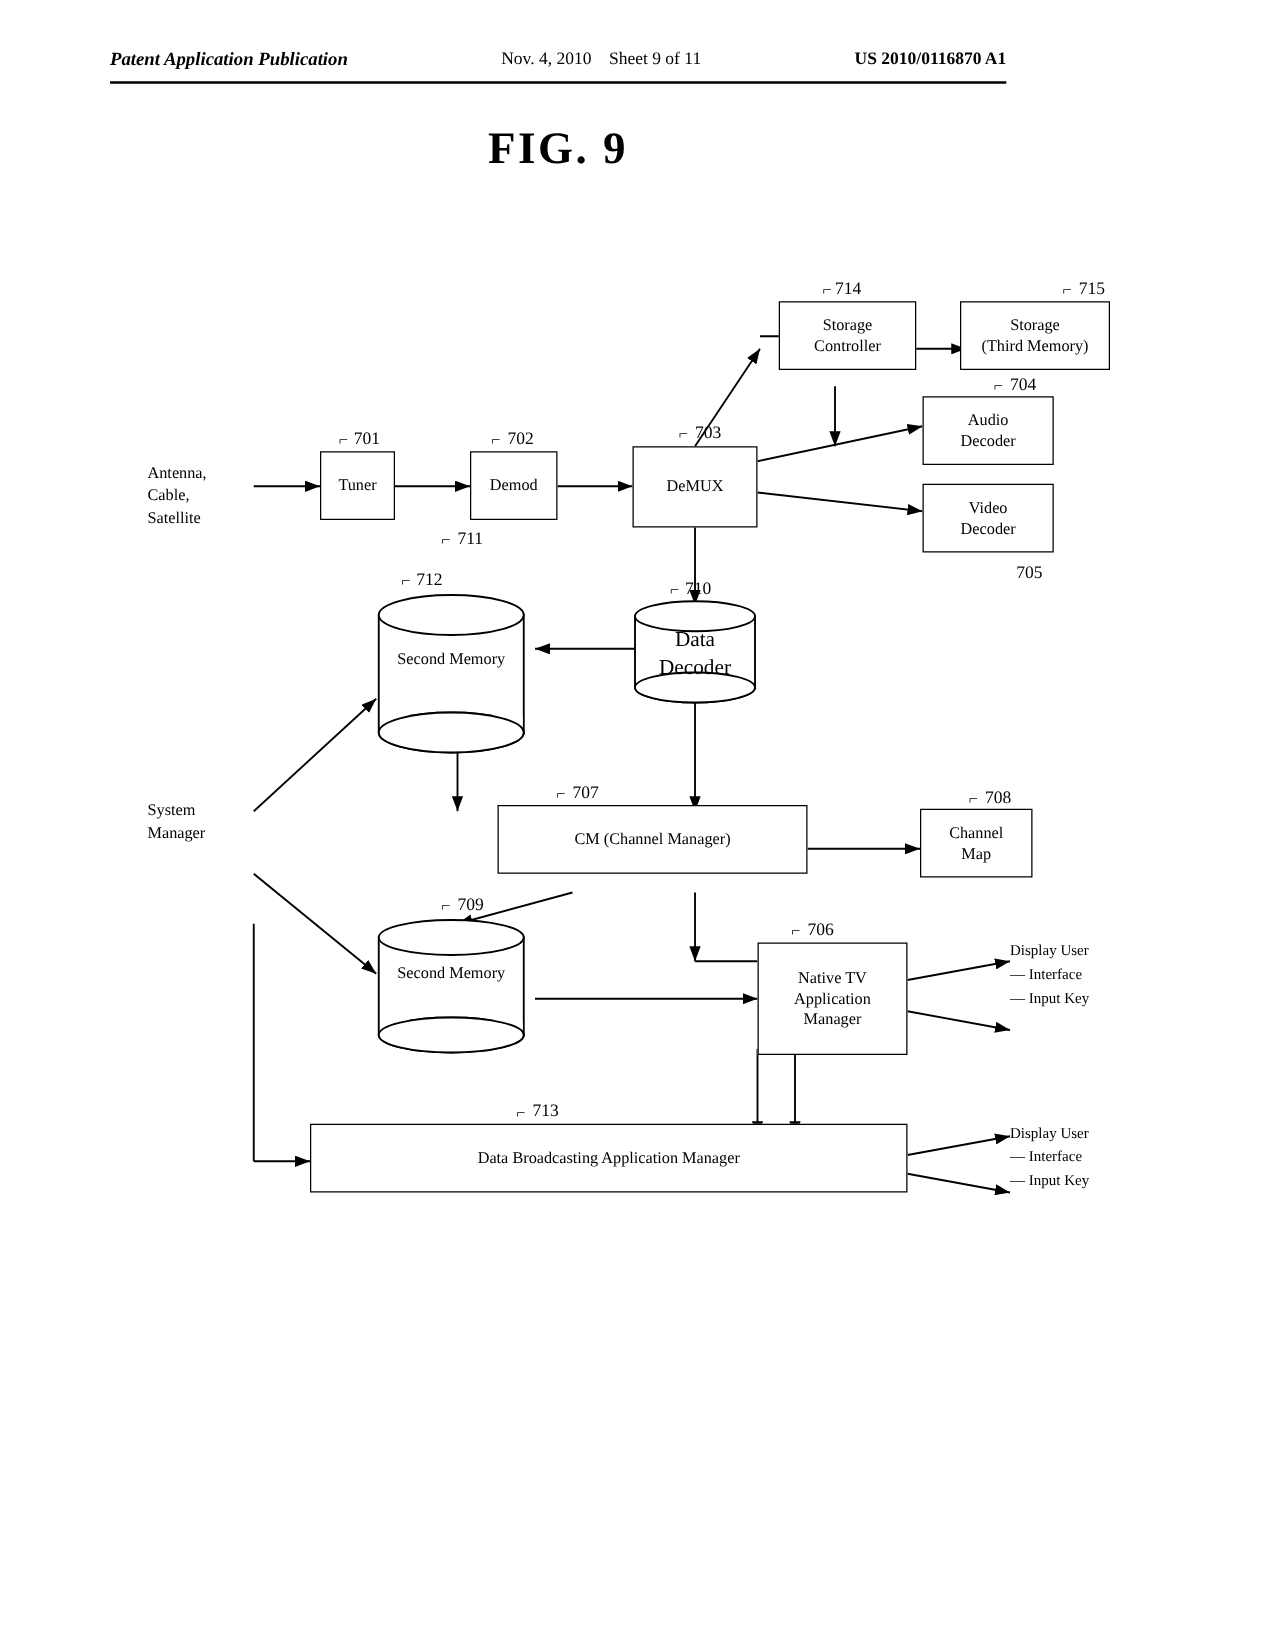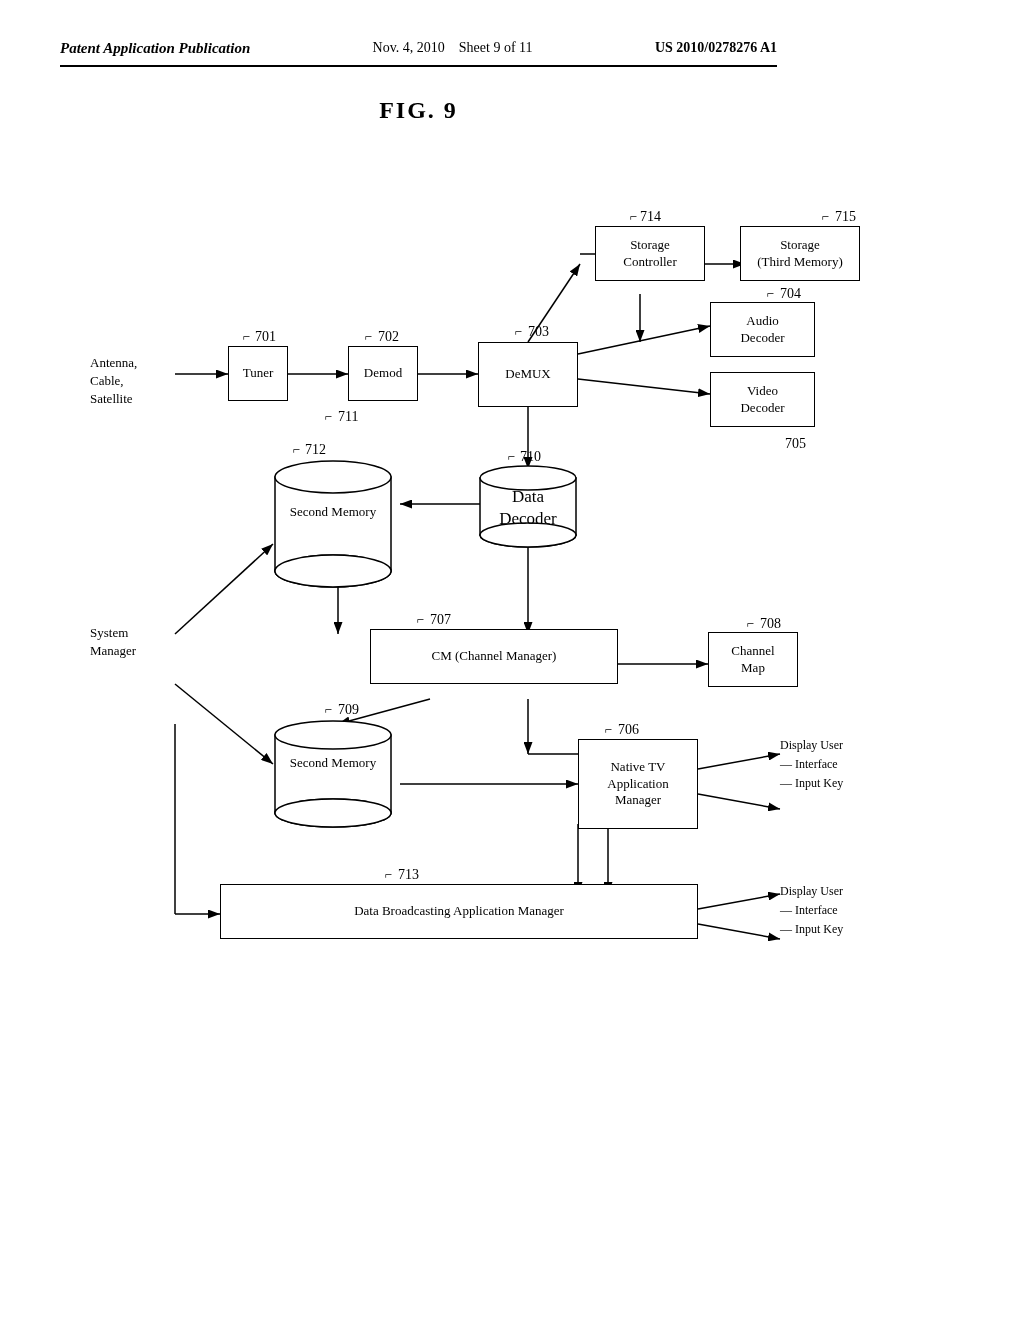--- a/index.html
+++ b/index.html
@@ -11,20 +11,21 @@
       position: relative;
       overflow: hidden;
     }
 
     .page {
       width: 837px;
       min-height: 1320px;
       background: #fff;
       position: relative;
       padding: 40px 60px;
+      margin-left: 28px;
     }
 
     
     .header {
       display: flex;
       justify-content: space-between;
       align-items: flex-start;
       border-bottom: 2px solid #000;
       padding-bottom: 8px;
       margin-bottom: 30px;
@@ -42,21 +43,21 @@
     }
 
     .header-right {
       font-size: 14px;
       font-weight: bold;
     }
 
     
     .fig-title {
       text-align: center;
-      font-size: 24px;
+      font-size: 36px;
       font-weight: bold;
       margin: 20px 0 40px 0;
       letter-spacing: 2px;
     }
 
     
     .diagram {
       position: relative;
       width: 900px;
       height: 900px;
@@ -103,21 +104,21 @@
 <body>
 
 <div class="page">
 
   <div class="header">
     <div class="header-left">Patent Application Publication</div>
     <div class="header-center">
       <span>Nov. 4, 2010</span>&nbsp;&nbsp;&nbsp;
       <span>Sheet 9 of 11</span>
     </div>
-    <div class="header-right">US 2010/0278276 A1</div>
+    <div class="header-right">US 2010/0116870 A1</div>
   </div>
 
   <div class="fig-title">FIG. 9</div>
 
   <div class="diagram">
 
     <svg class="arrows-svg" xmlns="http://www.w3.org/2000/svg">
       <defs>
         <marker id="arrowhead" markerWidth="8" markerHeight="6" refX="8" refY="3" orient="auto">
           <polygon points="0 0, 8 3, 0 6" fill="#000"></polygon>

